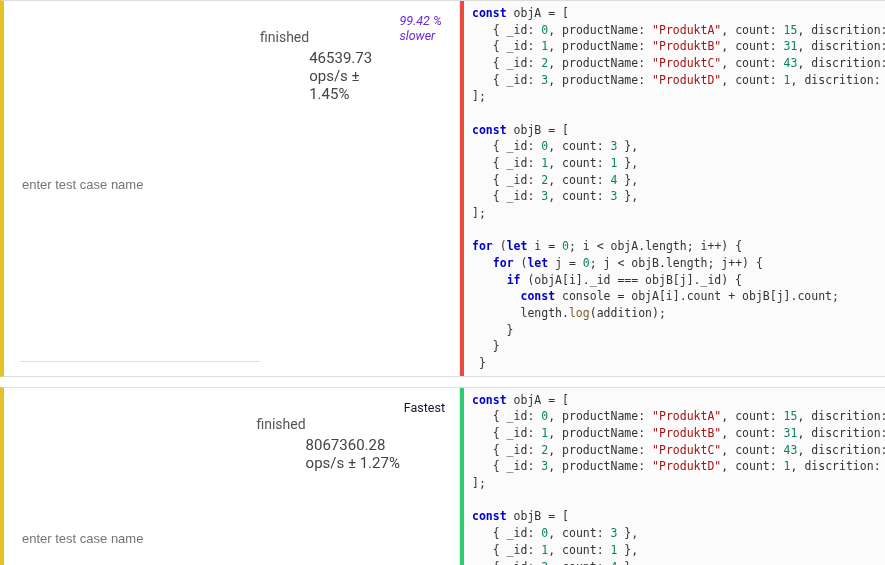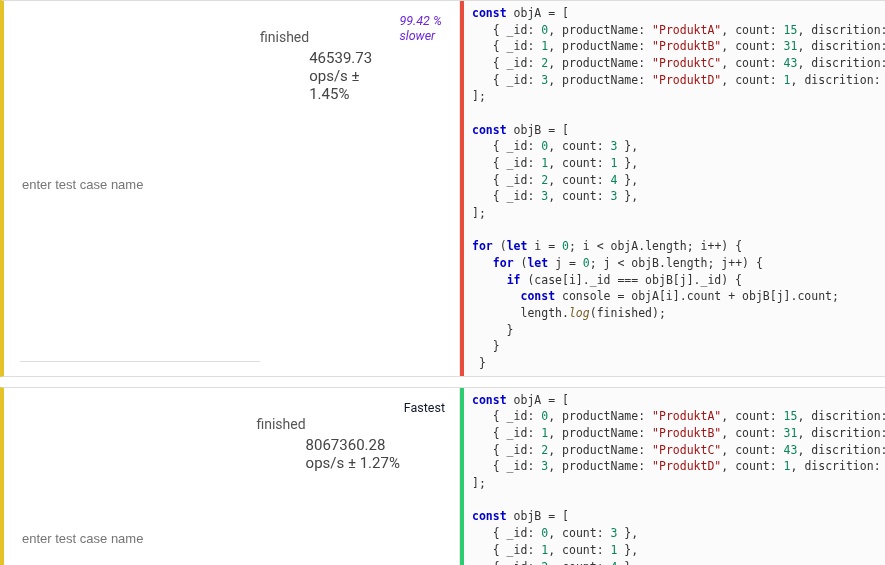--- a/index.html
+++ b/index.html
@@ -54,21 +54,21 @@
 .status { margin-top: 20px; font-size: 14px; color: #555; }
 .ops { margin-top: 40px; font-size: 15px; color: #444; }
 .sub { margin-top: 4px; font-size: 12.5px; }
 .sub.slower { font-style: italic; color: #6d28d9; }
 .sub.fastest { font-weight: normal; color: #0f172a; }
 
 
 .kw { color: #0000cc; font-weight: bold; }
 .num { color: #098658; }
 .str { color: #a31515; }
-.fn { color: #795e26; font-style: italic; }
+.fn { color: #795e26; }
 .plain { color: #333; }
 </style>
 </head>
 <body>
 
 <div class="row">
   <div class="left-pane">
     <input class="name-input" placeholder="enter test case name" style="">
     <div class="status">finished</div>
     <div class="ops">46539.73 ops/s ± 1.45%</div>
@@ -83,23 +83,23 @@
 
 <span class="kw">const</span><span class="plain"> objB = [</span>
 <span class="plain">   { _id: </span><span class="num">0</span><span class="plain">, count: </span><span class="num">3</span><span class="plain"> },</span>
 <span class="plain">   { _id: </span><span class="num">1</span><span class="plain">, count: </span><span class="num">1</span><span class="plain"> },</span>
 <span class="plain">   { _id: </span><span class="num">2</span><span class="plain">, count: </span><span class="num">4</span><span class="plain"> },</span>
 <span class="plain">   { _id: </span><span class="num">3</span><span class="plain">, count: </span><span class="num">3</span><span class="plain"> },</span>
 <span class="plain">];</span>
 
 <span class="kw">for</span><span class="plain"> (</span><span class="kw">let</span><span class="plain"> i = </span><span class="num">0</span><span class="plain">; i &lt; objA.length; i++) {</span>
 <span class="plain">   </span><span class="kw">for</span><span class="plain"> (</span><span class="kw">let</span><span class="plain"> j = </span><span class="num">0</span><span class="plain">; j &lt; objB.length; j++) {</span>
-<span class="plain">     </span><span class="kw">if</span><span class="plain"> (case[i]._id === objB[j]._id) {</span>
+<span class="plain">     </span><span class="kw">if</span><span class="plain"> (objA[i]._id === objB[j]._id) {</span>
 <span class="plain">       </span><span class="kw">const</span><span class="plain"> console = objA[i].count + objB[j].count;</span>
-<span class="plain">       length.</span><span class="fn">log</span><span class="plain">(finished);</span>
+<span class="plain">       length.</span><span class="fn">log</span><span class="plain">(addition);</span>
 <span class="plain">     }</span>
 <span class="plain">   }</span>
 <span class="plain"> }</span>
 </div>
 </div>
 
 <div class="row">
   <div class="left-pane">
     <input class="name-input" placeholder="enter test case name" style="">
     <div class="status">finished</div>

